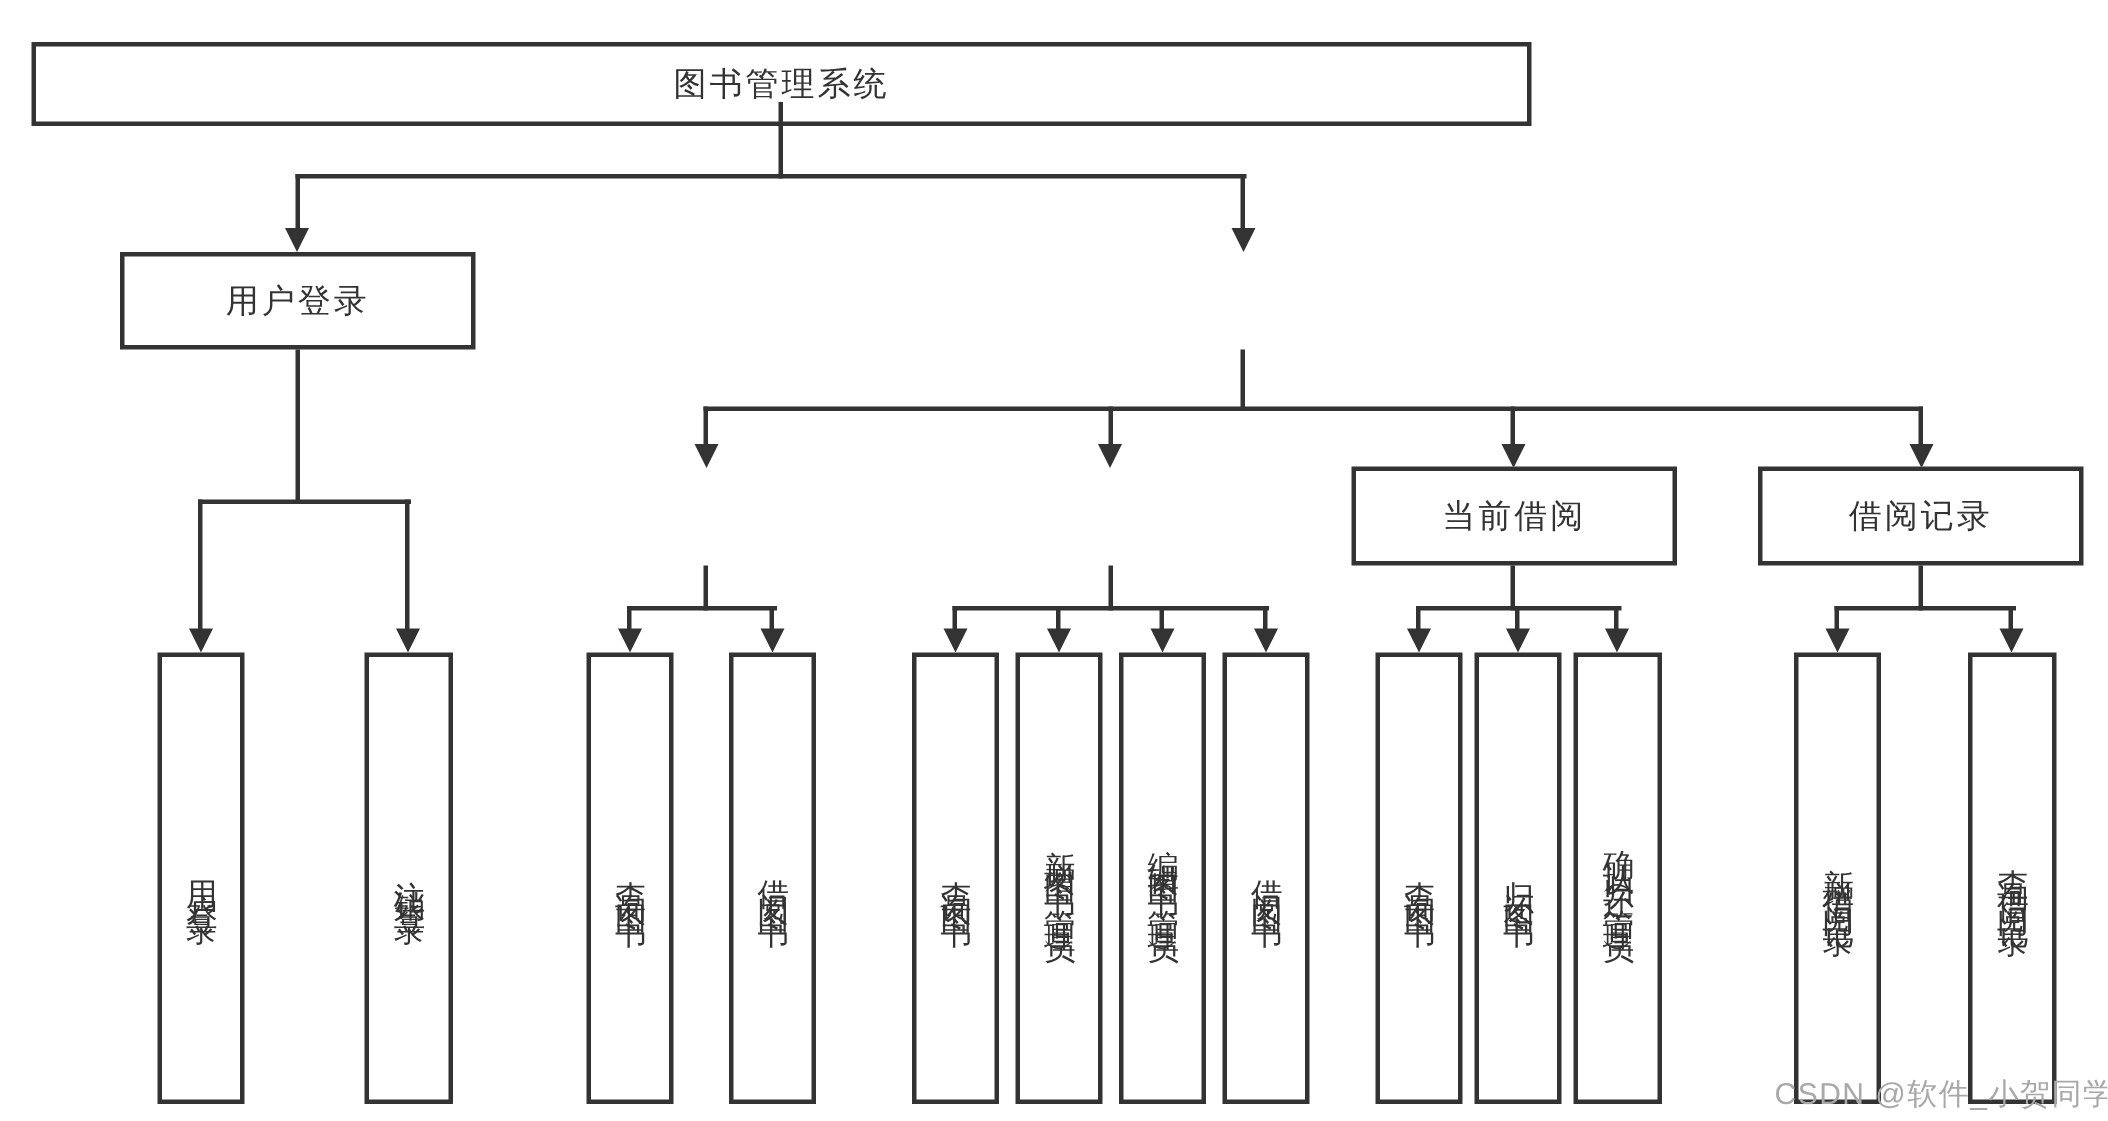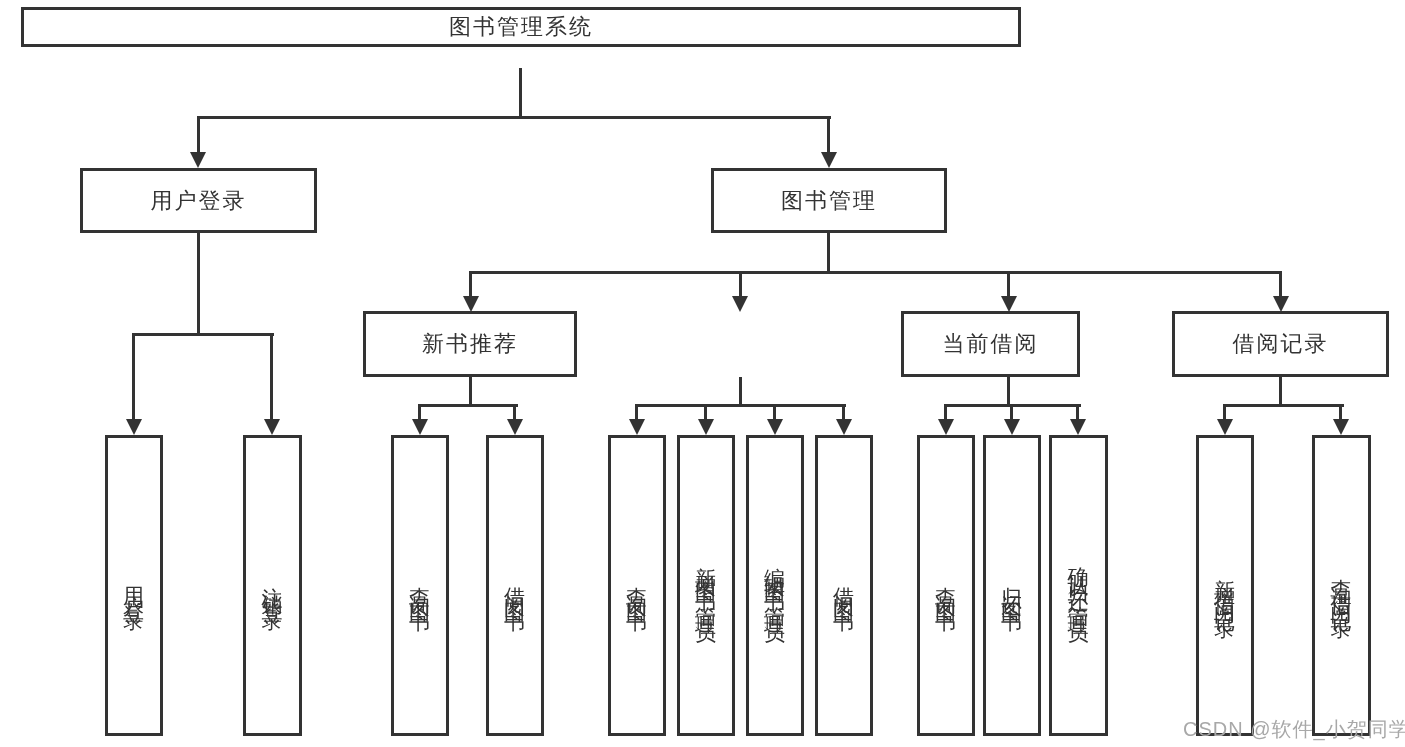--- a/index.html
+++ b/index.html
@@ -48,60 +48,54 @@
     color: #a8a8a8;
     letter-spacing: 1px;
     white-space: nowrap;
   }
 </style>
 </head>
 <body>
 
 <div class="canvas">
 
-  <div class="box box-h" style="left:21px;top:7px;width:1000px;height:40px">
+  <div class="box box-h" style="left:21px;top:28px;width:1000px;height:56px">
     <span>图书管理系统</span>
   </div>
 
   <div class="line vl" style="left:519px;top:68px;height:51px"></div>
   <div class="line hl" style="left:197px;top:116px;width:634px"></div>
   <div class="line vl" style="left:197px;top:116px;height:37px"></div>
   <div class="arrow" style="left:190px;top:152px"></div>
   <div class="line vl" style="left:827px;top:116px;height:37px"></div>
   <div class="arrow" style="left:821px;top:152px"></div>
 
   <div class="box box-h" style="left:80px;top:168px;width:237px;height:65px">
     <span>用户登录</span>
-  </div>
-  <div class="box box-h" style="left:711px;top:168px;width:236px;height:65px">
-    <span>图书管理</span>
   </div>
 
   <div class="line vl" style="left:197px;top:233px;height:103px"></div>
   <div class="line hl" style="left:132px;top:333px;width:142px"></div>
   <div class="line vl" style="left:132px;top:333px;height:88px"></div>
   <div class="arrow" style="left:126px;top:419px"></div>
   <div class="line vl" style="left:270px;top:333px;height:88px"></div>
   <div class="arrow" style="left:264px;top:419px"></div>
 
   <div class="line vl" style="left:827px;top:233px;height:41px"></div>
   <div class="line hl" style="left:469px;top:271px;width:813px"></div>
   <div class="line vl" style="left:469px;top:271px;height:27px"></div>
   <div class="arrow" style="left:463px;top:296px"></div>
   <div class="line vl" style="left:739px;top:271px;height:27px"></div>
   <div class="arrow" style="left:732px;top:296px"></div>
   <div class="line vl" style="left:1007px;top:271px;height:27px"></div>
   <div class="arrow" style="left:1001px;top:296px"></div>
   <div class="line vl" style="left:1279px;top:271px;height:27px"></div>
   <div class="arrow" style="left:1273px;top:296px"></div>
 
-  <div class="box box-h" style="left:363px;top:311px;width:214px;height:66px">
-    <span>新书推荐</span>
-  </div>
-  <div class="box box-h" style="left:901px;top:311px;width:179px;height:66px">
+  <div class="box box-h" style="left:901px;top:311px;width:217px;height:66px">
     <span>当前借阅</span>
   </div>
   <div class="box box-h" style="left:1172px;top:311px;width:217px;height:66px">
     <span>借阅记录</span>
   </div>
 
   <div class="line vl" style="left:469px;top:377px;height:30px"></div>
   <div class="line hl" style="left:418px;top:404px;width:100px"></div>
   <div class="line vl" style="left:418px;top:404px;height:17px"></div>
   <div class="arrow" style="left:412px;top:419px"></div>

